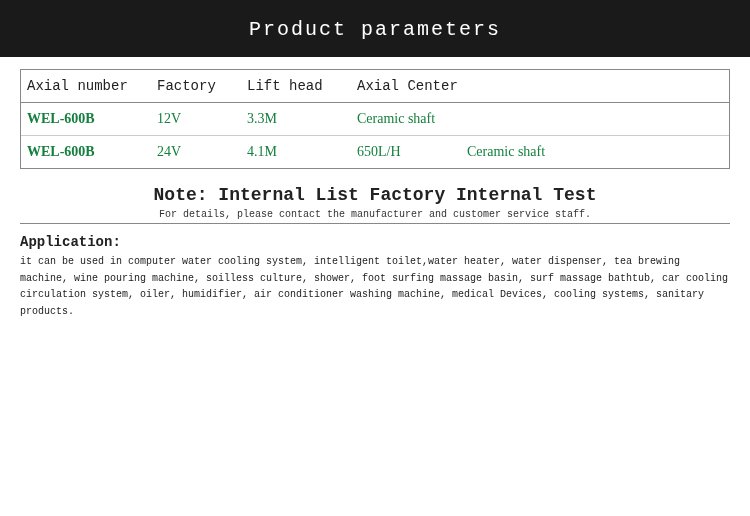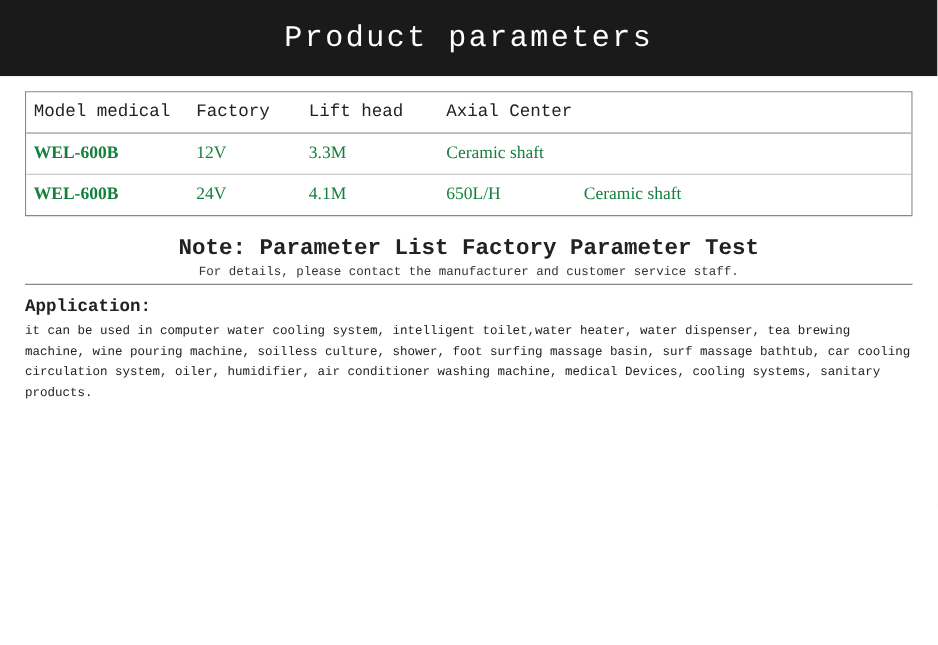--- a/index.html
+++ b/index.html
@@ -25,21 +25,21 @@
     }
 
     .header-section {
       background-color: #1a1a1a;
       padding: 18px 20px 16px 20px;
       text-align: center;
     }
 
     .header-section h1 {
       color: #fff;
-      font-size: 24px;
+      font-size: 20px;
       font-weight: 400;
       letter-spacing: 2px;
       font-family: 'Courier New', Courier, monospace;
     }
 
     .content-section {
       flex: 1;
       padding: 0 20px 10px 20px;
       background: #fff;
     }
@@ -139,21 +139,21 @@
 
   <div class="header-section">
     <h1>Product parameters</h1>
   </div>
 
   <div class="content-section">
 
     <div class="table-section">
 
       <div class="table-header-row">
-        <span class="col-model">Model medical</span>
+        <span class="col-model">Axial number</span>
         <span class="col-voltage">Factory</span>
         <span class="col-lift">Lift head</span>
         <span class="col-axial">Axial Center</span>
       </div>
 
       <div class="table-data-row">
         <span class="col-model bold-label">WEL-600B</span>
         <span class="col-voltage">12V</span>
         <span class="col-lift">3.3M</span>
         <span class="col-axial">Ceramic shaft</span>
@@ -163,21 +163,21 @@
         <span class="col-model bold-label">WEL-600B</span>
         <span class="col-voltage">24V</span>
         <span class="col-lift">4.1M</span>
         <span class="col-flow">650L/H</span>
         <span class="col-axial">Ceramic shaft</span>
       </div>
 
     </div>
 
     <div class="note-section">
-      <div class="note-title">Note: Parameter List Factory Parameter Test</div>
+      <div class="note-title">Note: Internal List Factory Internal Test</div>
       <div class="note-detail">For details, please contact the manufacturer and customer service staff.</div>
     </div>
 
     <div class="application-section">
       <div class="app-title">Application:</div>
       <div class="app-body">it can be used in computer water cooling system, intelligent toilet,water heater, water dispenser, tea brewing machine, wine pouring machine, soilless culture, shower, foot surfing massage basin, surf massage bathtub, car cooling circulation system, oiler, humidifier, air conditioner washing machine, medical Devices, cooling systems, sanitary products.</div>
     </div>
 
   </div>
 </div>

